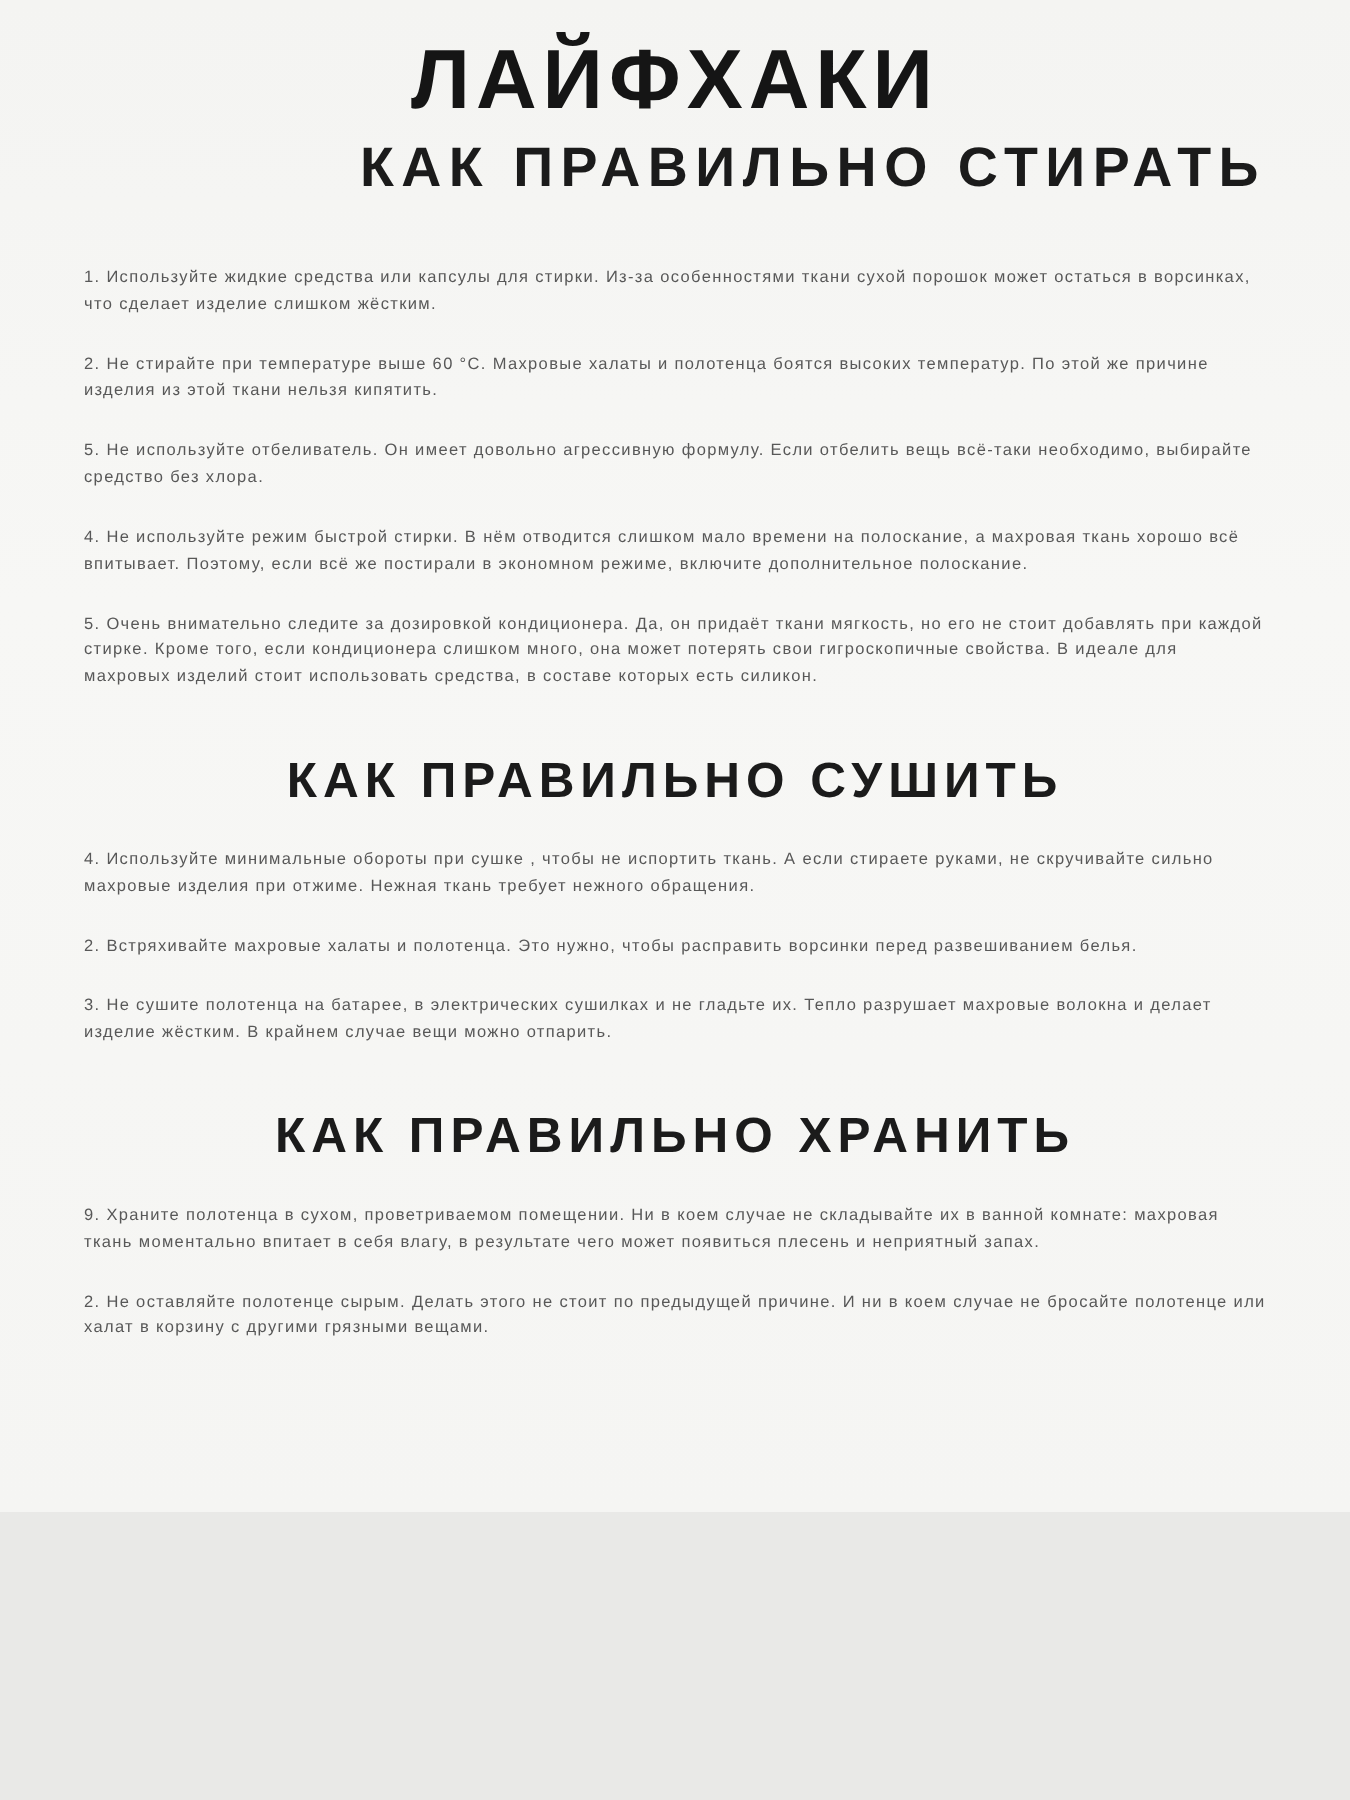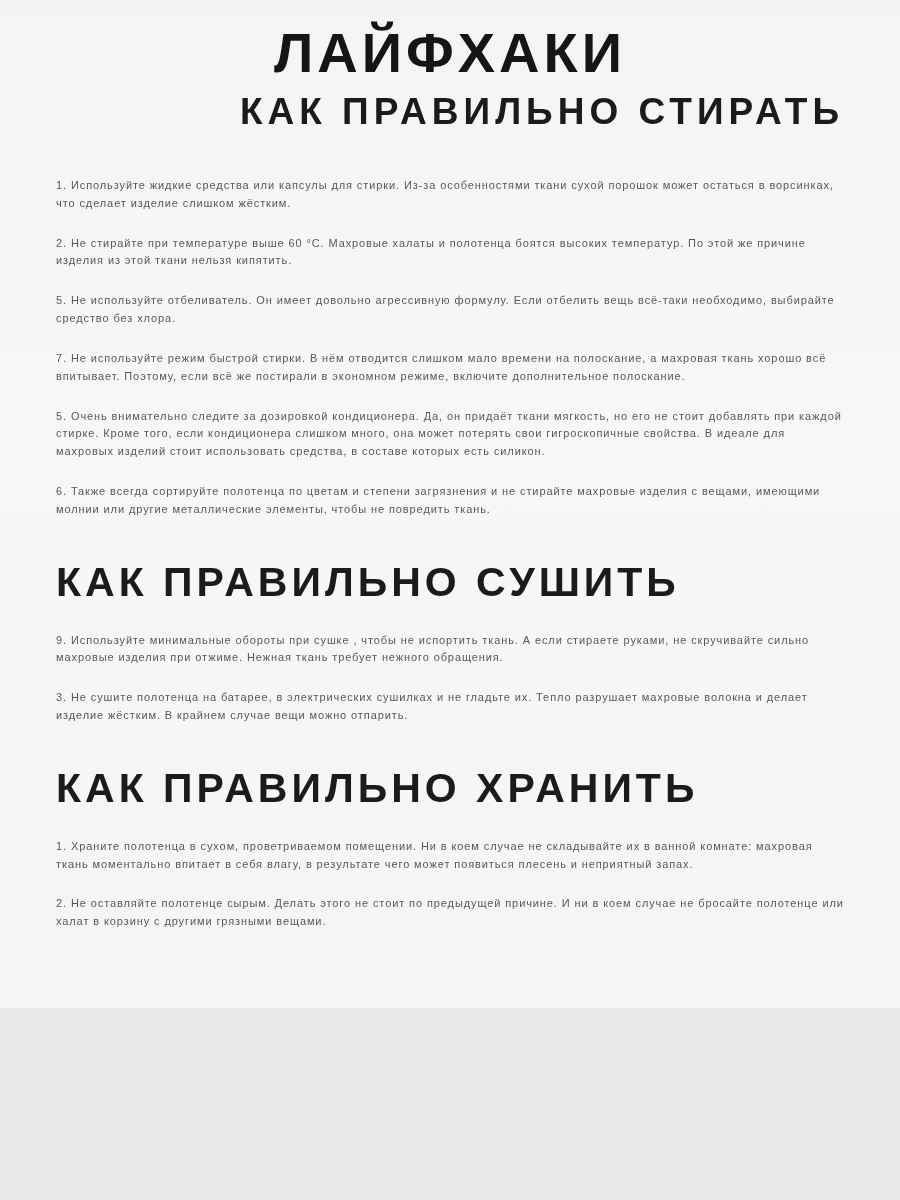--- a/index.html
+++ b/index.html
@@ -39,22 +39,22 @@
   }
   .tip {
     font-size: 11px;
     line-height: 1.62;
     letter-spacing: 0.9px;
     color: #585858;
     margin: 15px 0 22px 0;
     text-align: left;
   }
   .section-heading {
-    text-align: left;
-    font-size: 41px;
+    text-align: center;
+    font-size: 33px;
     font-weight: 700;
     letter-spacing: 4px;
     color: #1b1b1b;
     margin: 40px 0 26px 0;
   }
   .section-heading.storing {
   }
 </style>
 </head>
 <body>
@@ -62,31 +62,31 @@
 <div class="page">
 
   <h1 class="main-title">ЛАЙФХАКИ</h1>
 
   <h2 class="sub-title">КАК ПРАВИЛЬНО СТИРАТЬ</h2>
 
   <div class="body-block">
     <p class="tip">1. Используйте жидкие средства или капсулы для стирки. Из-за особенностями ткани сухой порошок может остаться в ворсинках, что сделает изделие слишком жёстким.</p>
     <p class="tip">2. Не стирайте при температуре выше 60 °С. Махровые халаты и полотенца боятся высоких температур. По этой же причине изделия из этой ткани нельзя кипятить.</p>
     <p class="tip">5. Не используйте отбеливатель. Он имеет довольно агрессивную формулу. Если отбелить вещь всё-таки необходимо, выбирайте средство без хлора.</p>
-    <p class="tip">7. Не используйте режим быстрой стирки. В нём отводится слишком мало времени на полоскание, а махровая ткань хорошо всё впитывает. Поэтому, если всё же постирали в экономном режиме, включите дополнительное полоскание.</p>
+    <p class="tip">4. Не используйте режим быстрой стирки. В нём отводится слишком мало времени на полоскание, а махровая ткань хорошо всё впитывает. Поэтому, если всё же постирали в экономном режиме, включите дополнительное полоскание.</p>
     <p class="tip">5. Очень внимательно следите за дозировкой кондиционера. Да, он придаёт ткани мягкость, но его не стоит добавлять при каждой стирке. Кроме того, если кондиционера слишком много, она может потерять свои гигроскопичные свойства. В идеале для махровых изделий стоит использовать средства, в составе которых есть силикон.</p>
-    <p class="tip">6. Также всегда сортируйте полотенца по цветам и степени загрязнения и не стирайте махровые изделия с вещами, имеющими молнии или другие металлические элементы, чтобы не повредить ткань.</p>
   </div>
 
   <div>
     <h3 class="section-heading">КАК ПРАВИЛЬНО СУШИТЬ</h3>
-    <p class="tip">9. Используйте минимальные обороты при сушке , чтобы не испортить ткань. А если стираете руками, не скручивайте сильно махровые изделия при отжиме. Нежная ткань требует нежного обращения.</p>
+    <p class="tip">4. Используйте минимальные обороты при сушке , чтобы не испортить ткань. А если стираете руками, не скручивайте сильно махровые изделия при отжиме. Нежная ткань требует нежного обращения.</p>
+    <p class="tip">2. Встряхивайте махровые халаты и полотенца. Это нужно, чтобы расправить ворсинки перед развешиванием белья.</p>
     <p class="tip">3. Не сушите полотенца на батарее, в электрических сушилках и не гладьте их. Тепло разрушает махровые волокна и делает изделие жёстким. В крайнем случае вещи можно отпарить.</p>
   </div>
 
   <div>
     <h3 class="section-heading storing">КАК ПРАВИЛЬНО ХРАНИТЬ</h3>
-    <p class="tip">1. Храните полотенца в сухом, проветриваемом помещении. Ни в коем случае не складывайте их в ванной комнате: махровая ткань моментально впитает в себя влагу, в результате чего может появиться плесень и неприятный запах.</p>
+    <p class="tip">9. Храните полотенца в сухом, проветриваемом помещении. Ни в коем случае не складывайте их в ванной комнате: махровая ткань моментально впитает в себя влагу, в результате чего может появиться плесень и неприятный запах.</p>
     <p class="tip">2. Не оставляйте полотенце сырым. Делать этого не стоит по предыдущей причине. И ни в коем случае не бросайте полотенце или халат в корзину с другими грязными вещами.</p>
 
   </div>
 
 </div>
 
 </body></html>

